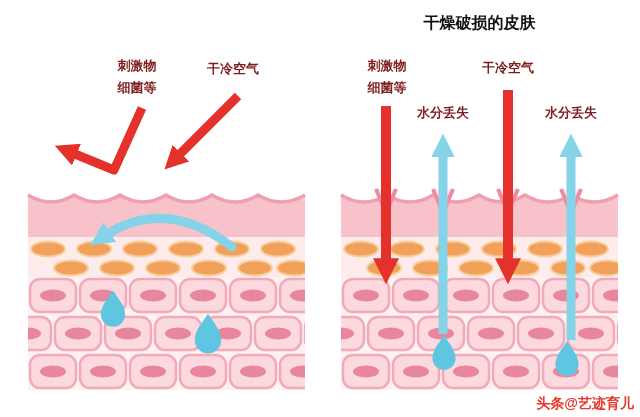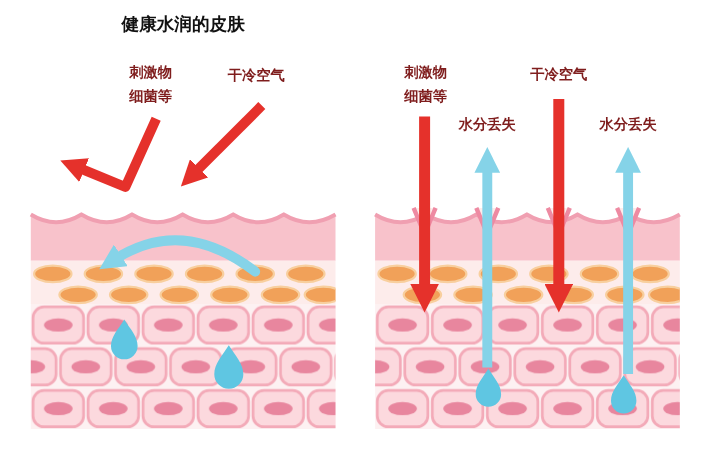--- a/index.html
+++ b/index.html
@@ -88,24 +88,25 @@
 
     <line x1="443" y1="334" x2="443" y2="150" stroke="#85d3e8" stroke-width="9" marker-end="url(#ah-blue)"></line>
     <line x1="571" y1="340" x2="571" y2="150" stroke="#85d3e8" stroke-width="9" marker-end="url(#ah-blue)"></line>
 
     <use href="#dropshape" transform="translate(113,308) scale(1.1)" fill="#5fc6e2"></use>
     <use href="#dropshape" transform="translate(208,333) scale(1.2)" fill="#5fc6e2"></use>
     <use href="#dropshape" transform="translate(444,352) scale(1.05)" fill="#5fc6e2"></use>
     <use href="#dropshape" transform="translate(567,358) scale(1.05)" fill="#5fc6e2"></use>
   </svg>
 
-  <div class="lbl title" style="left:28px;top:13px;width:277px;">健康水润的皮肤</div>
   <div class="lbl" style="left:100px;top:58px;width:74px;">刺激物</div>
   <div class="lbl" style="left:100px;top:80px;width:74px;">细菌等</div>
   <div class="lbl" style="left:196px;top:61px;width:74px;">干冷空气</div>
 
+  <div class="lbl title" style="left:341px;top:13px;width:277px;">干燥破损的皮肤</div>
   <div class="lbl" style="left:350px;top:58px;width:74px;">刺激物</div>
   <div class="lbl" style="left:350px;top:80px;width:74px;">细菌等</div>
   <div class="lbl" style="left:471px;top:60px;width:74px;">干冷空气</div>
   <div class="lbl" style="left:406px;top:105px;width:74px;">水分丢失</div>
   <div class="lbl" style="left:534px;top:105px;width:74px;">水分丢失</div>
 
+  <div class="watermark">头条@艺迹育儿</div>
 </div>
 
 </body></html>

